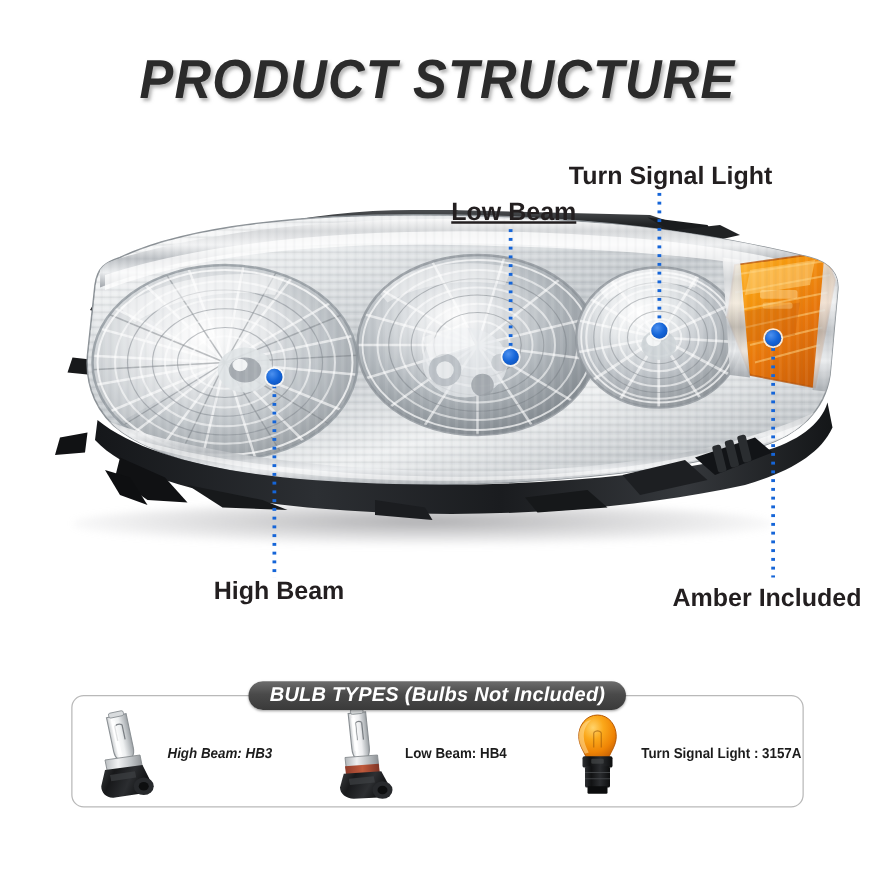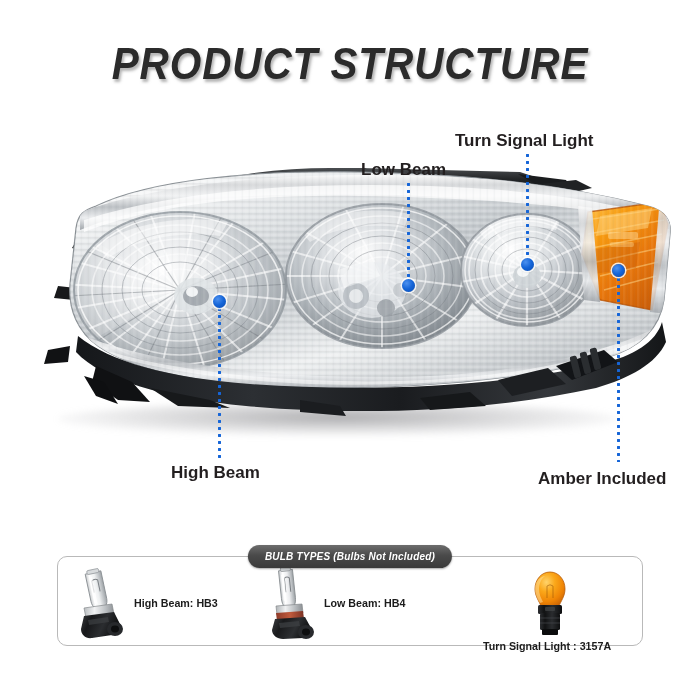--- a/index.html
+++ b/index.html
@@ -64,28 +64,28 @@
     top: 0;
     width: 700px;
     height: 280px;
   }
   #headlight-assembly svg { display: block; }
 
   
   .callout-label {
     position: absolute;
     font-family: "Liberation Sans", sans-serif;
-    font-size: 17px;
+    font-size: 20px;
     line-height: 20px;
     font-weight: bold;
     color: #231f20;
     white-space: nowrap;
   }
   #label-turn-signal { left: 455px; top: 131px; }
-  #label-low-beam    { left: 361px; top: 160px; }
+  #label-low-beam    { left: 361px; top: 160px; text-decoration: underline; }
   #label-high-beam   { left: 171px; top: 463px; }
   #label-amber       { left: 538px; top: 469px; }
 
   
   .leader-line {
     position: absolute;
     width: 3px;
     background-image: radial-gradient(circle at 50% 50%,
         #1565d8 0 1.4px, rgba(0,0,0,0) 1.6px);
     background-size: 3px 7px;
@@ -128,39 +128,39 @@
     position: absolute;
     left: 50%;
     top: 545px;
     transform: translateX(-50%);
     height: 23px;
     padding: 0 17px;
     border-radius: 12px;
     background: linear-gradient(180deg, #6d6d6d 0%, #4a4a4a 45%, #3a3a3a 100%);
     color: #ffffff;
     font-family: "Liberation Sans", sans-serif;
-    font-size: 10px;
+    font-size: 16px;
     font-weight: bold;
     font-style: italic;
     line-height: 23px;
     white-space: nowrap;
     letter-spacing: 0.2px;
     box-shadow: 0 1px 2px rgba(0,0,0,0.35);
     z-index: 5;
   }
   .bulb-entry {
     position: absolute;
     top: 566px;
     height: 74px;
     display: flex;
     align-items: center;
   }
-  #bulb-entry-high  { left: 68px; }
+  #bulb-entry-high  { left: 68px; font-style: italic; }
   #bulb-entry-low   { left: 258px; justify-content: center; }
-  #bulb-entry-turn  { left: 479px; flex-direction: column; }
+  #bulb-entry-turn  { left: 447px; }
   .bulb-figure {
     width: 62px;
     height: 74px;
     flex: 0 0 62px;
   }
   .bulb-figure svg { display: block; }
   .bulb-caption {
     font-family: "Liberation Sans", sans-serif;
     font-size: 11.5px;
     font-weight: bold;

